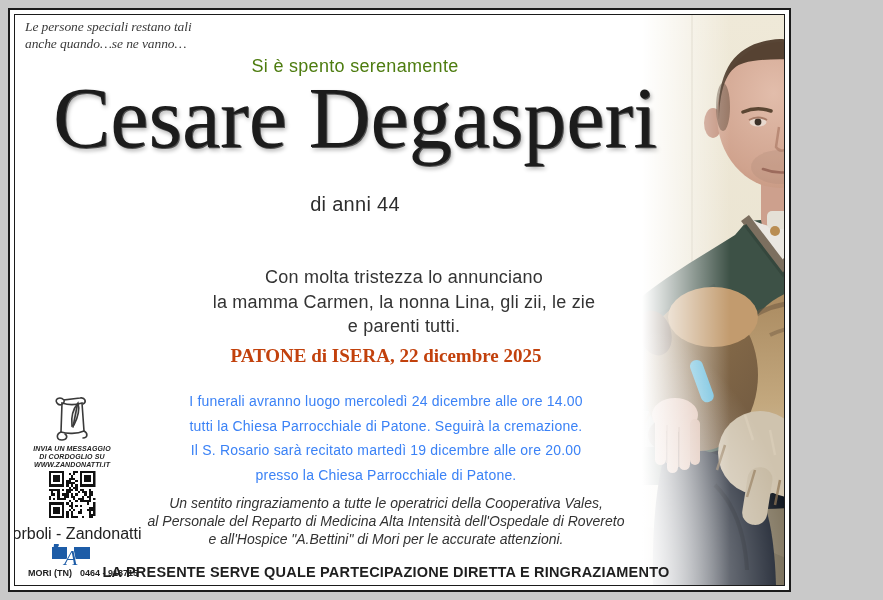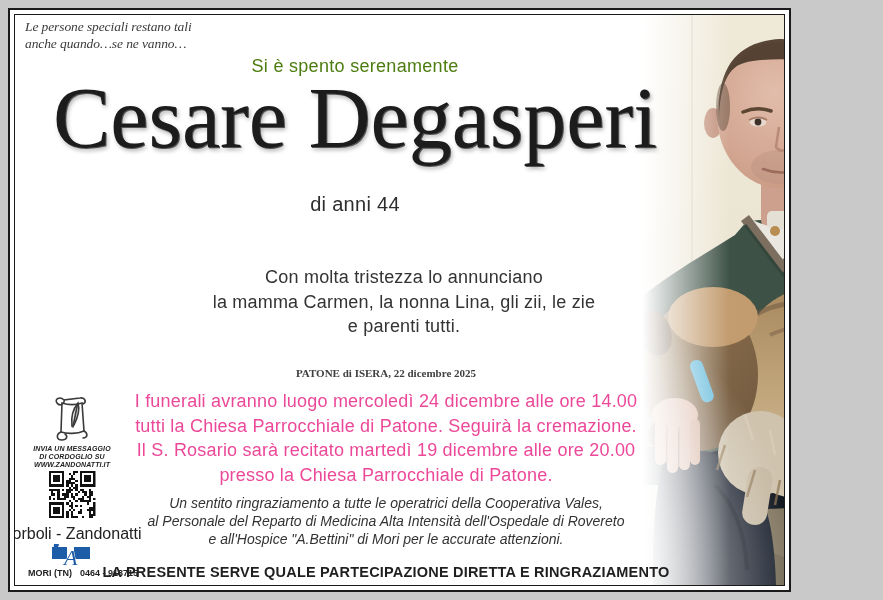--- a/index.html
+++ b/index.html
@@ -29,24 +29,24 @@
   .intro{left:340px;top:27px;font-size:18px;letter-spacing:.3px;color:#4d7c0f;margin-top:14px;}
   .name{
     left:340px;top:56px;
     font-family:"Liberation Serif",serif;font-size:86px;line-height:1.1;
     color:#1c1c1c;letter-spacing:0;
     text-shadow:1px 1px 0 #555, 2px 3px 4px rgba(0,0,0,.30);
   }
   .age{left:340px;top:178px;font-size:20px;letter-spacing:.3px;}
   .announce{left:389px;top:250px;font-size:18px;line-height:24.5px;letter-spacing:.2px;color:#333;}
   .dateline{
-    left:371px;top:352px;
-    font-family:"Liberation Serif",serif;font-weight:bold;font-size:11px;color:#404040;
-  }
-  .funeral{left:371px;top:374px;font-size:18px;line-height:24.5px;letter-spacing:.2px;color:#ec4899;}
+    left:371px;top:330px;
+    font-family:"Liberation Serif",serif;font-weight:bold;font-size:19px;color:#c2410c;
+  }
+  .funeral{left:371px;top:374px;font-size:14px;line-height:24.5px;letter-spacing:.2px;color:#3b82f6;}
   .thanks{left:371px;top:479px;font:italic 14px/18px "Liberation Sans",sans-serif;color:#333;}
   .closing{left:371px;top:541px;font-weight:bold;font-size:14.5px;letter-spacing:.2px;color:#1f1f1f;margin-top:8px;}
   .scroll-wrap{left:57px;top:378px;transform:translateX(-50%);width:50px;height:50px;z-index:3;}
   .invia{
     left:57px;top:430px;z-index:3;
     font:italic bold 7px/8.2px "Liberation Sans",sans-serif;color:#222;letter-spacing:.1px;
   }
   .qr-wrap{left:57px;top:456px;transform:translateX(-50%);width:47px;height:47px;z-index:3;}
   .agency-name{left:58px;top:510px;font-size:16px;color:#222;z-index:3;}
   .logo-wrap{left:57px;top:529px;transform:translateX(-50%);width:44px;height:24px;z-index:3;}

